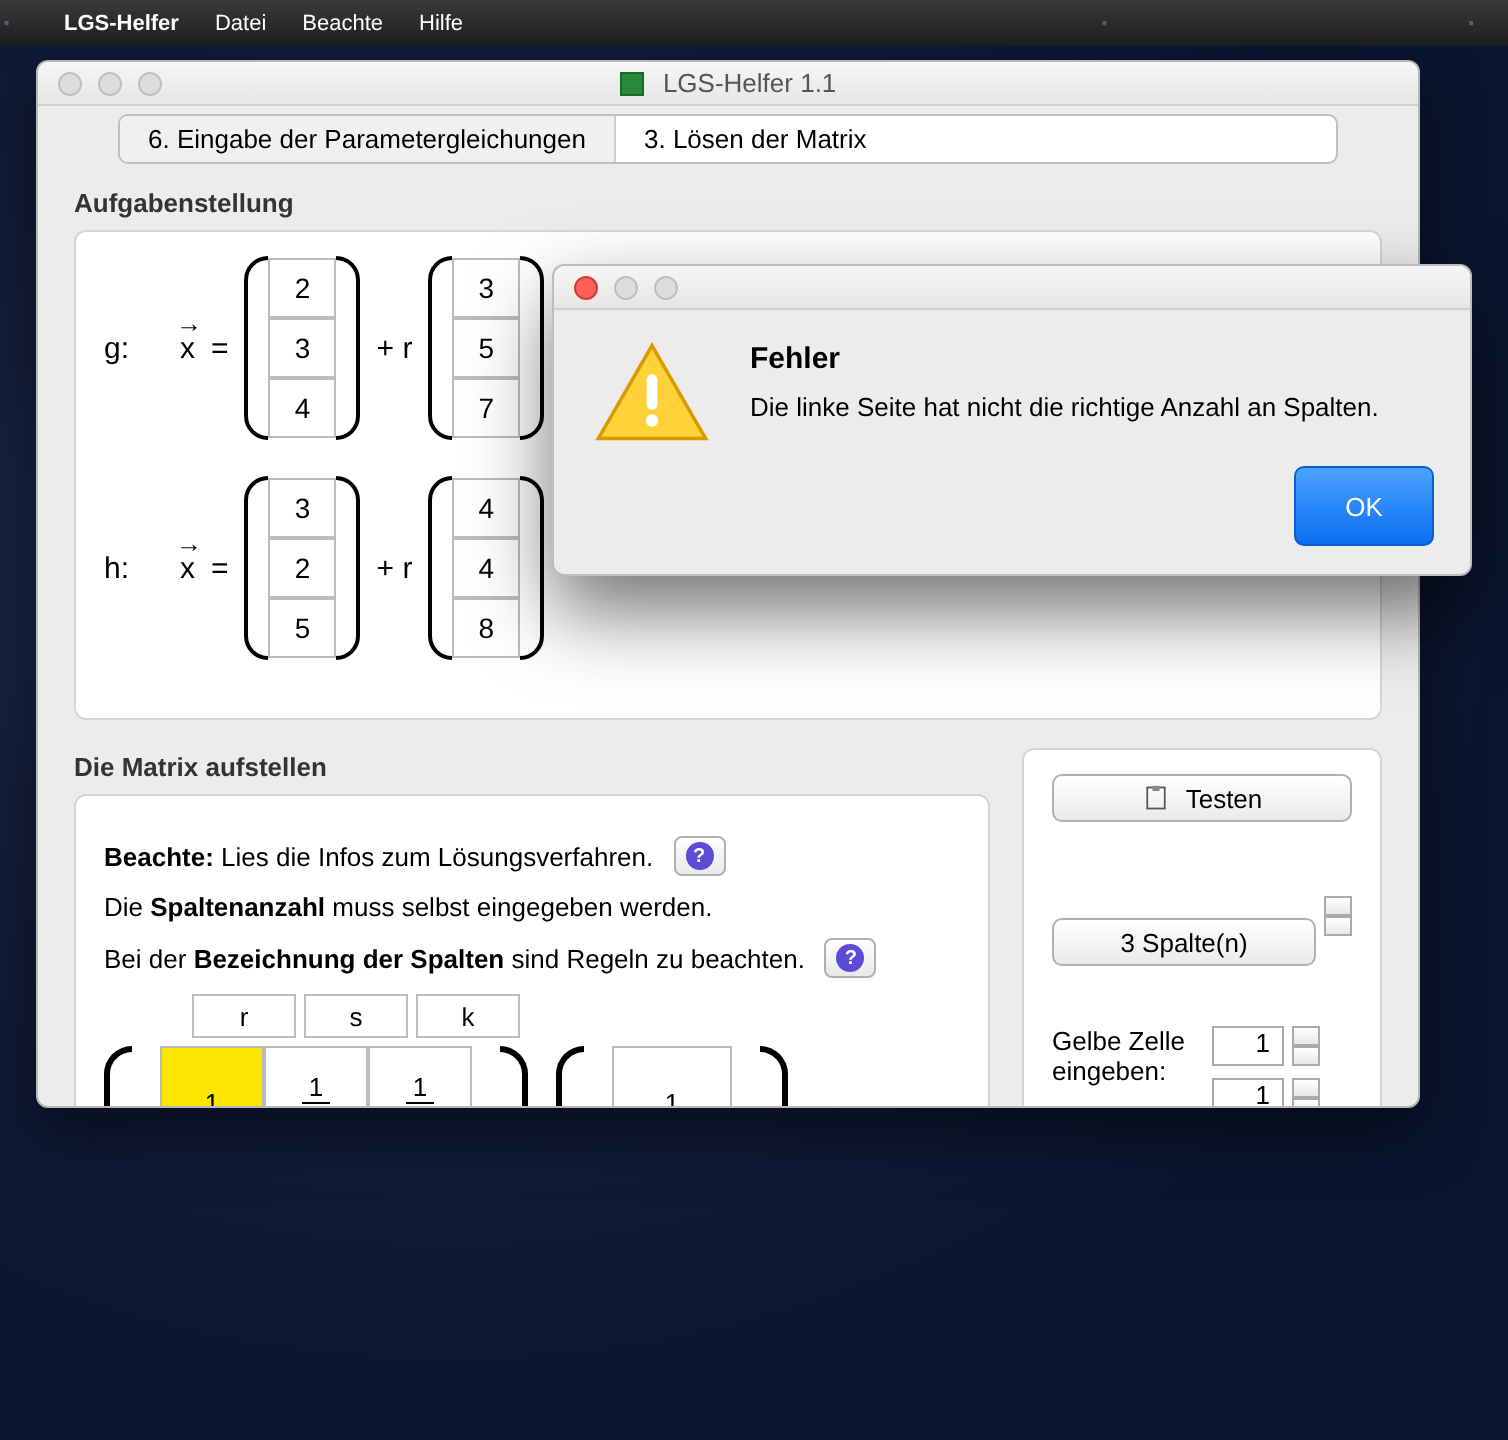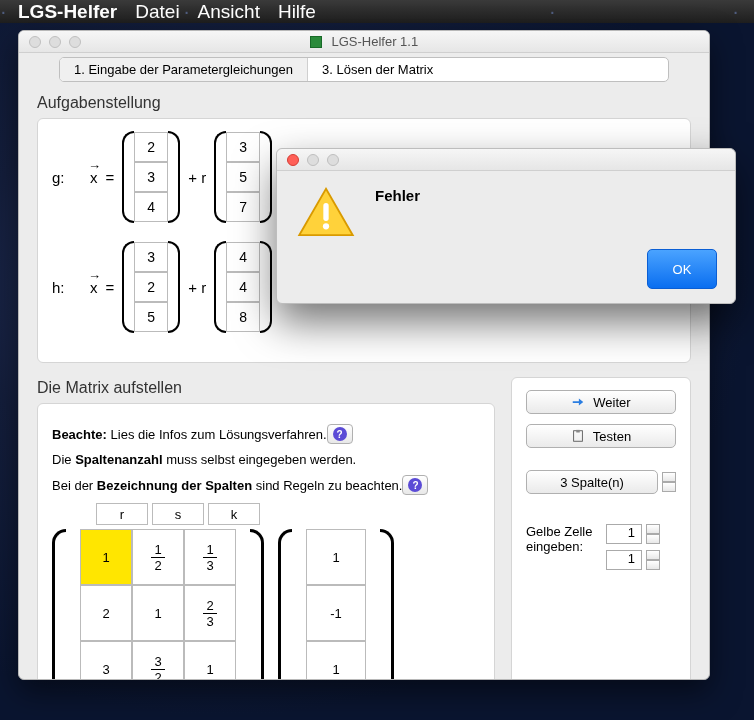--- a/index.html
+++ b/index.html
@@ -18,28 +18,28 @@
     content:"·   ·       ·   ·  ·      ·  ·       ·";
     position:absolute; inset:0; color:#8af; font-size:20px; letter-spacing:40px;
     white-space:pre; opacity:.4; pointer-events:none;
   }
 
   
   .menubar {
     height: 23px;
     background: linear-gradient(#3a3a3a,#1e1e1e);
     display:flex; align-items:center; gap:18px;
-    color:#fff; font-size:19px; font-weight:400;
+    padding-left:14px; color:#fff; font-size:11px; font-weight:400;
   }
   .menubar .apple { font-size:15px; }
   .menubar .app { font-weight:700; }
 
   
   .window {
-    position:absolute; left:18px; top:30px; width:692px; height:650px;
+    position:absolute; left:18px; top:30px; width:692px; height:524px;
     background:#ececec; border:1px solid #b8b8b8; border-radius:6px;
     box-shadow:0 12px 30px rgba(0,0,0,.5);
     overflow:hidden;
   }
   .titlebar {
     height:22px;
     background:linear-gradient(#f6f6f6,#e6e6e6);
     border-bottom:1px solid #cfcfcf;
     display:flex; align-items:center; position:relative;
   }
@@ -51,21 +51,21 @@
   .tabs {
     display:flex; height:25px; margin:4px 40px 0 40px;
     border:1px solid #bfbfbf; border-radius:5px; overflow:hidden;
     background:#fff; font-size:13px;
   }
   .tabs .tab { flex:0 0 auto; padding:4px 14px; border-right:1px solid #cfcfcf;}
   .tabs .tab:last-child{border-right:none;}
   .tabs .tab.active{ background:#f0f0f0; }
 
   .content { padding:10px 18px; }
-  .section-label { font-size:16px; color:#333; margin-top:2px; margin-bottom:6px; }
+  .section-label { font-size:13px; color:#333; margin-top:2px; margin-bottom:6px;font-weight:bold; }
   .section {
     background:#fff; border:1px solid #d5d5d5; border-radius:6px; padding:12px 14px;
   }
 
   
   .eq { display:flex; align-items:center; gap:8px; font-size:15px; margin-bottom:6px;}
   .eq .label{ width:30px; text-align:left;}
   .eq .vec { position:relative; }
   .eq .vec .arrow{ position:absolute; top:-12px; left:-2px; font-size:13px;}
   .paren {
@@ -80,21 +80,21 @@
   .cell {
     width:34px; height:30px; border:1px solid #bbb; background:#fff;
     display:flex; align-items:center; justify-content:center; font-size:14px;
   }
 
   
   .row2 { display:flex; gap:16px; margin-top:14px;}
   .colL { flex:1;}
   .colR { width:180px;}
 
-  .infoline { font-size:13px; margin:8px 0; display:flex; align-items:center; }
+  .infoline { font-size:13px; margin:8px 0; display:flex; align-items:center; gap:10px;}
   .helpbtn{
     width:26px; height:20px; border:1px solid #b0b0b0; border-radius:4px;
     background:linear-gradient(#fff,#e8e8e8);
     display:inline-flex; align-items:center; justify-content:center;
   }
   .helpbtn .q{ width:14px; height:14px; border-radius:50%; background:#5b4bd6; color:#fff; font-size:10px; font-weight:700; display:flex; align-items:center; justify-content:center;}
 
   .headers{ display:flex; gap:4px; margin:4px 0 4px 44px;}
   .hdr { width:52px; height:22px; border:1px solid #bbb; background:#fff; display:flex; align-items:center; justify-content:center;}
 
@@ -122,21 +122,21 @@
   .spinner{ display:flex; align-items:center; gap:4px;}
   .stepper{ display:flex; flex-direction:column;}
   .stepper div{ width:14px; height:10px; border:1px solid #aaa; background:linear-gradient(#fff,#e8e8e8);}
   .spin-in{ width:36px; height:20px; border:1px solid #aaa; text-align:right; padding-right:6px;}
   .gelbe{ margin-top:14px; display:flex; gap:10px; align-items:flex-start;}
   .gelbe .lab{ width:70px; font-size:13px;}
   .gelbe .ins{ display:flex; flex-direction:column; gap:6px;}
 
   
   .alert {
-    position:absolute; left:276px; top:148px; width:460px; height:156px;
+    position:absolute; left:276px; top:132px; width:460px; height:156px;
     background:#ececec; border:1px solid #bdbdbd; border-radius:6px;
     box-shadow:0 18px 40px rgba(0,0,0,.55);
     z-index:20;
   }
   .alert .titlebar{height:22px; border-radius:6px 6px 0 0;}
   .alert .dot.red{background:#ff5f57; border-color:#d43d35;}
   .alert-body{ display:flex; gap:20px; padding:16px 20px;}
   .warn-icon{
     width:58px; height:50px; position:relative;
   }
@@ -151,39 +151,39 @@
     display:flex; align-items:center; justify-content:center;
   }
 </style>
 </head>
 <body>
 
 <div class="menubar">
   <span class="apple"></span>
   <span class="app">LGS-Helfer</span>
   <span>Datei</span>
-  <span>Ansicht</span>
+  <span>Beachte</span>
   <span>Hilfe</span>
 </div>
 
 <div class="window">
   <div class="titlebar">
     <div class="traffic">
       <div class="dot"></div>
       <div class="dot"></div>
       <div class="dot"></div>
     </div>
     <div class="tb-title">
       <span class="ticon"></span>
       <span>LGS-Helfer 1.1</span>
     </div>
   </div>
 
   <div class="tabs">
-    <div class="tab active">1. Eingabe der Parametergleichungen</div>
+    <div class="tab active">6. Eingabe der Parametergleichungen</div>
     <div class="tab">3. Lösen der Matrix</div>
   </div>
 
   <div class="content">
     <div class="section-label">Aufgabenstellung</div>
     <div class="section" style="height:245px;">
 
       <div class="eq">
         <span class="label">g:</span>
         <span class="vec"><span class="arrow">→</span><span>x</span></span>
@@ -317,34 +317,28 @@
               </div>
             <span class="bigbr right"></span>
           </div>
         </div>
       </div>
 
       <div class="colR">
         <div class="section" style="min-height:330px;">
           <div class="rbtn">
             <svg viewBox="0 0 16 16">
-                <path fill="#2a7de1" d="M2 7h7V4l5 4-5 4V9H2z"></path>
-              </svg>
-            <span>Weiter</span>
-          </div>
-          <div class="rbtn">
-            <svg viewBox="0 0 16 16">
                 <rect x="3" y="2" width="10" height="12" fill="none" stroke="#555"></rect>
                 <rect x="6" y="1" width="4" height="3" fill="#888"></rect>
               </svg>
             <span>Testen</span>
           </div>
           <div style="height:12px"></div>
           <div class="spinner">
-            <div class="rbtn" style="flex:1; margin-bottom:0; justify-content:center;">
+            <div class="rbtn" style="flex:1; margin-bottom:0; justify-content:center;margin-top:26px;">
               <span>3 Spalte(n)</span>
             </div>
             <div class="stepper">
                 <div></div>
                 <div></div>
               </div>
           </div>
           <div style="height:16px"></div>
           <div class="gelbe">
             <div class="lab">Gelbe Zelle eingeben:</div>
@@ -382,20 +376,21 @@
   <div class="alert-body">
     <div class="warn-icon">
       <svg viewBox="0 0 64 56">
           <path d="M32 2 L62 54 H2 Z" fill="#ffd23a" stroke="#d99a00" stroke-width="2"></path>
           <rect x="29" y="18" width="6" height="20" rx="3" fill="#fff"></rect>
           <circle cx="32" cy="44" r="3.5" fill="#fff"></circle>
         </svg>
     </div>
     <div class="alert-text">
       <b>Fehler</b>
+      <p>Die linke Seite hat nicht die richtige Anzahl an Spalten.</p>
     </div>
   </div>
   <div class="alert-footer">
     <div class="okbtn">
         <span>OK</span>
       </div>
   </div>
 </div>
 
 </body></html>

